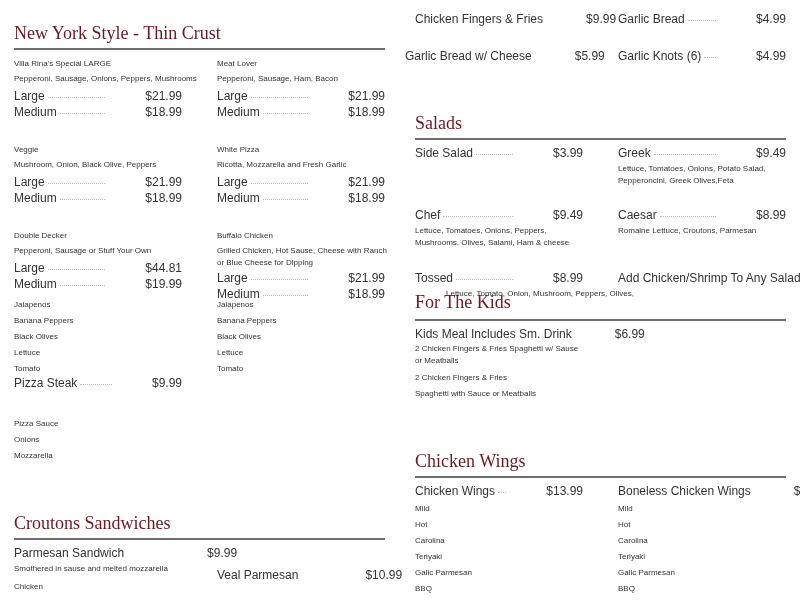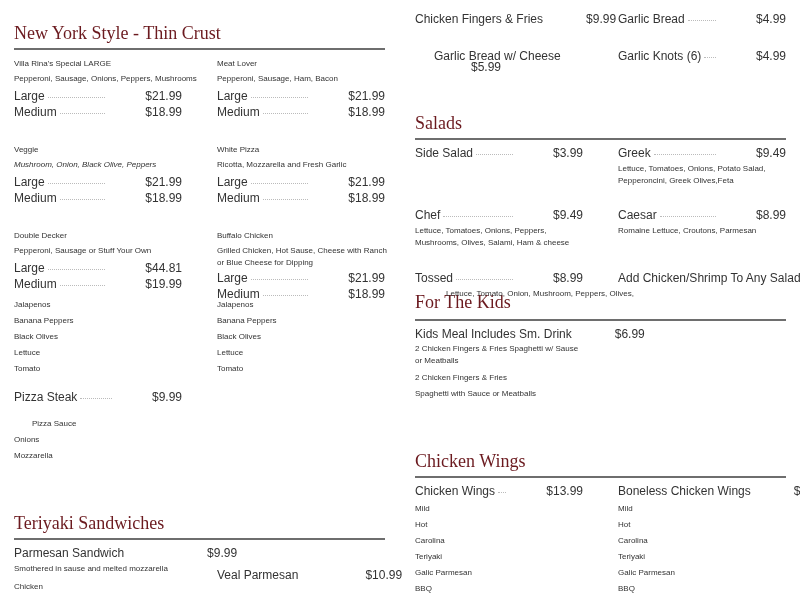--- a/index.html
+++ b/index.html
@@ -40,21 +40,21 @@
     <span class="dots"></span>
     <span class="price">$21.99</span>
   </div>
 <div class="row" style="left:217px;top:107px;width:168px;">
     <span class="lbl">Medium</span>
     <span class="dots"></span>
     <span class="price">$18.99</span>
   </div>
 
 <div class="txt" style="left:14px;top:144px;">Veggie</div>
-<div class="txt" style="left:14px;top:159px;font-style:italic;">Mushroom, Onion, Black Olive, Peppers</div>
+<div class="txt" style="left:14px;top:159px;">Mushroom, Onion, Black Olive, Peppers</div>
 <div class="row" style="left:14px;top:177px;width:168px;">
     <span class="lbl">Large</span>
     <span class="dots"></span>
     <span class="price">$21.99</span>
   </div>
 <div class="row" style="left:14px;top:193px;width:168px;">
     <span class="lbl">Medium</span>
     <span class="dots"></span>
     <span class="price">$18.99</span>
   </div>
@@ -103,30 +103,30 @@
 <div class="txt" style="left:14px;top:331px;">Black Olives</div>
 <div class="txt" style="left:14px;top:347px;">Lettuce</div>
 <div class="txt" style="left:14px;top:363px;">Tomato</div>
 
 <div class="txt" style="left:217px;top:299px;">Jalapenos</div>
 <div class="txt" style="left:217px;top:315px;">Banana Peppers</div>
 <div class="txt" style="left:217px;top:331px;">Black Olives</div>
 <div class="txt" style="left:217px;top:347px;">Lettuce</div>
 <div class="txt" style="left:217px;top:363px;">Tomato</div>
 
-<div class="row" style="left:14px;top:392px;width:168px;justify-content:space-between;">
+<div class="row" style="left:14px;top:378px;width:168px;justify-content:space-between;">
     <span class="lbl">Pizza Steak</span>
     <span class="dots"></span>
     <span class="price">$9.99</span>
   </div>
-<div class="txt" style="left:14px;top:418px;margin-left:18px;">Pizza Sauce</div>
+<div class="txt" style="left:14px;top:418px;">Pizza Sauce</div>
 <div class="txt" style="left:14px;top:434px;">Onions</div>
 <div class="txt" style="left:14px;top:450px;">Mozzarella</div>
 
-<div class="title" style="left:14px;top:513px;">Teriyaki Sandwiches</div>
+<div class="title" style="left:14px;top:513px;">Croutons Sandwiches</div>
 <div class="rule" style="left:14px;top:538px;width:371px;"></div>
 <div class="row" style="left:14px;top:548px;width:168px;gap:20px;">
     <span class="lbl">Parmesan Sandwich</span>
     <span class="dots"></span>
     <span class="price">$9.99</span>
   </div>
 <div class="row" style="left:217px;top:570px;width:168px;gap:12px;">
     <span class="lbl">Veal Parmesan</span>
     <span class="dots"></span>
     <span class="price">$10.99</span>
@@ -137,21 +137,21 @@
 <div class="row" style="left:415px;top:14px;width:168px;">
     <span class="lbl">Chicken Fingers &amp; Fries</span>
     <span class="dots"></span>
     <span class="price">$9.99</span>
   </div>
 <div class="row" style="left:618px;top:14px;width:168px;">
     <span class="lbl">Garlic Bread</span>
     <span class="dots"></span>
     <span class="price">$4.99</span>
   </div>
-<div class="row" style="left:431px;top:51px;width:168px;flex-direction:column;">
+<div class="row" style="left:405px;top:51px;width:168px;">
     <span class="lbl">Garlic Bread w/ Cheese</span>
     <span class="dots"></span>
     <span class="price">$5.99</span>
   </div>
 <div class="row" style="left:618px;top:51px;width:168px;">
     <span class="lbl">Garlic Knots (6)</span>
     <span class="dots"></span>
     <span class="price">$4.99</span>
   </div>
 

